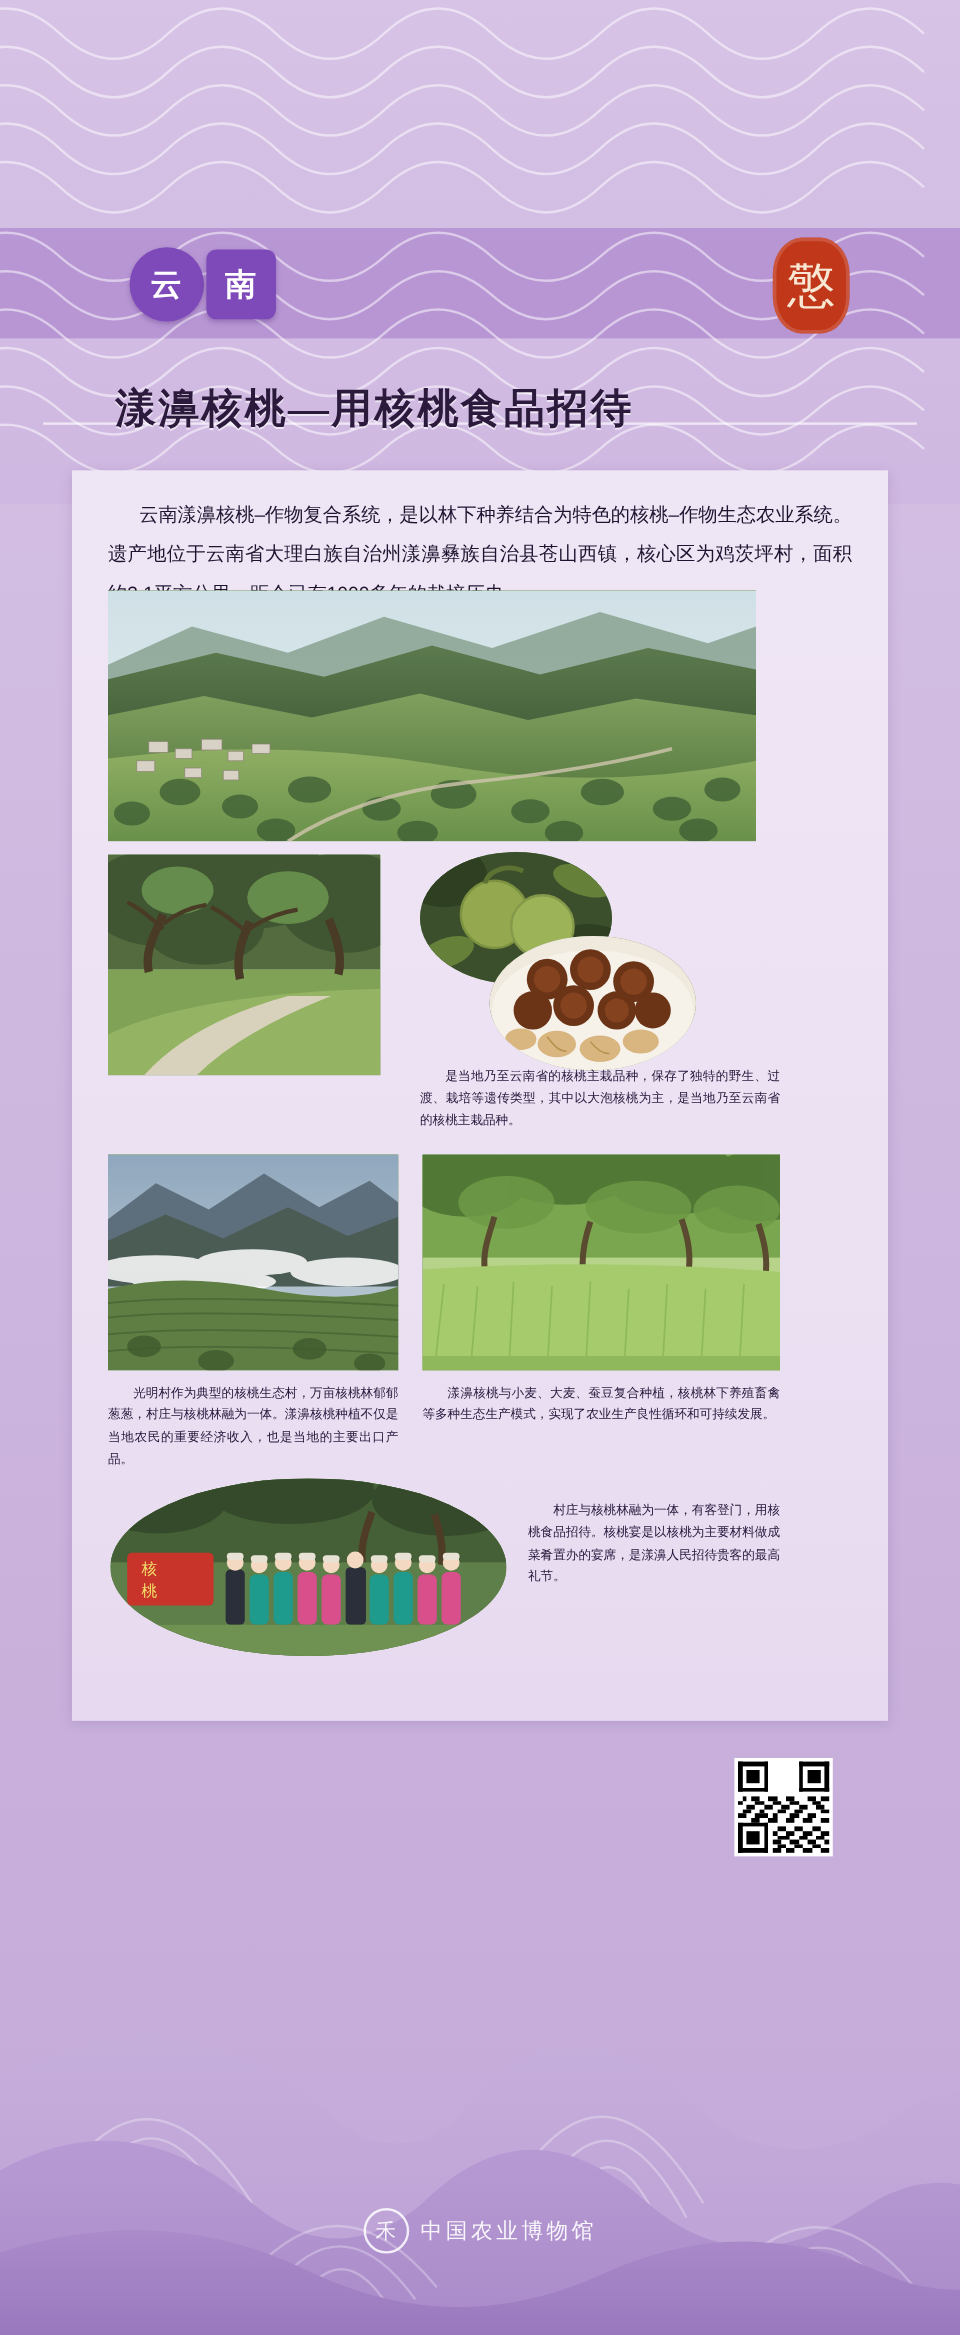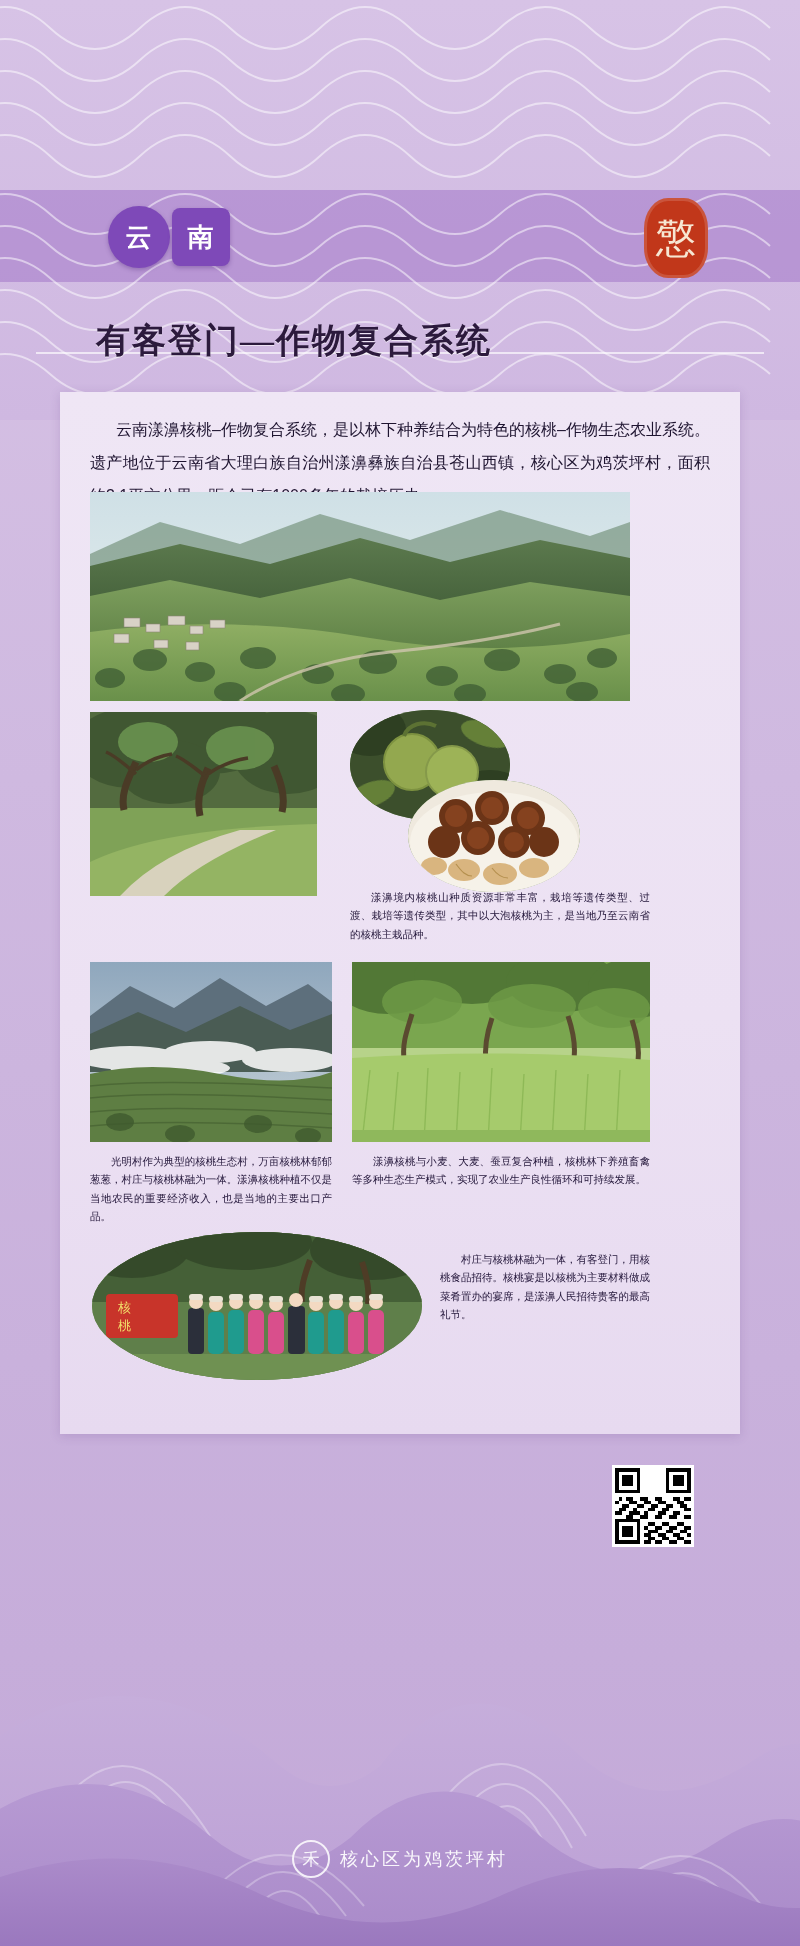--- a/index.html
+++ b/index.html
@@ -235,21 +235,21 @@
     </svg>
   </div>
 
   <div class="badge-group">
     <div class="badge">云</div>
     <div class="badge square">南</div>
   </div>
   <div class="seal">憼</div>
 
   <div class="title-rule"></div>
-  <div class="poster-title">有客登门—作物复合系统</div>
+  <div class="poster-title">漾濞核桃—用核桃食品招待</div>
 
   <div class="card">
 
     <div class="intro">云南漾濞核桃–作物复合系统，是以林下种养结合为特色的核桃–作物生态农业系统。遗产地位于云南省大理白族自治州漾濞彝族自治县苍山西镇，核心区为鸡茨坪村，面积约3.1平方公里。距今已有1000多年的栽培历史。</div>
 
     <div class="photo" style="left:30px; top:100px; width:540px; height:209px;">
       <svg width="540" height="209" viewBox="0 0 540 209" preserveAspectRatio="none">
         <defs>
           <linearGradient id="a_sky" x1="0" y1="0" x2="0" y2="1">
             <stop offset="0%" stop-color="#cfe0e6"></stop>
@@ -380,21 +380,21 @@
             <ellipse cx="26" cy="86" rx="13" ry="9"></ellipse>
         </g>
         <g stroke="#b5904f" stroke-width="1.2" fill="none">
           <path d="M48,84 C54,92 58,96 64,96"></path>
             <path d="M84,88 C90,96 96,98 100,98"></path>
         </g>
       </svg>
     </div>
 
 
-    <div class="caption" style="left:290px; top:496px; width:300px;">漾濞境内核桃山种质资源非常丰富，栽培等遗传类型、过渡、栽培等遗传类型，其中以大泡核桃为主，是当地乃至云南省的核桃主栽品种。</div>
+    <div class="caption" style="left:290px; top:496px; width:300px;">是当地乃至云南省的核桃主栽品种，保存了独特的野生、过渡、栽培等遗传类型，其中以大泡核桃为主，是当地乃至云南省的核桃主栽品种。</div>
 
     <div class="photo" style="left:30px; top:570px; width:242px; height:180px;">
       <svg width="242" height="180" viewBox="0 0 242 180" preserveAspectRatio="none">
         <defs>
           <linearGradient id="m_sky" x1="0" y1="0" x2="0" y2="1">
             <stop offset="0%" stop-color="#8fa7bd"></stop>
               <stop offset="100%" stop-color="#c7d2d8"></stop>
           </linearGradient>
         </defs>
         <rect width="242" height="180" fill="url(#m_sky)"></rect>
@@ -635,16 +635,16 @@
         <path d="M244,420 Q284,350 326,420"></path>
         <path d="M600,400 Q680,300 762,400"></path>
           <path d="M622,410 Q682,324 744,410"></path>
       </g>
       <path d="M-40,386 Q120,318 260,388 Q380,444 500,390 Q620,334 740,390 Q790,412 840,394 L840,440 L-40,440 Z" fill="url(#mt3)"></path>
     </svg>
   </div>
 
   <div class="footer-logo">
     <div class="footer-mark">禾</div>
-    <div class="footer-text">核心区为鸡茨坪村</div>
+    <div class="footer-text">中国农业博物馆</div>
   </div>
 
 </div>
 
 </body></html>

